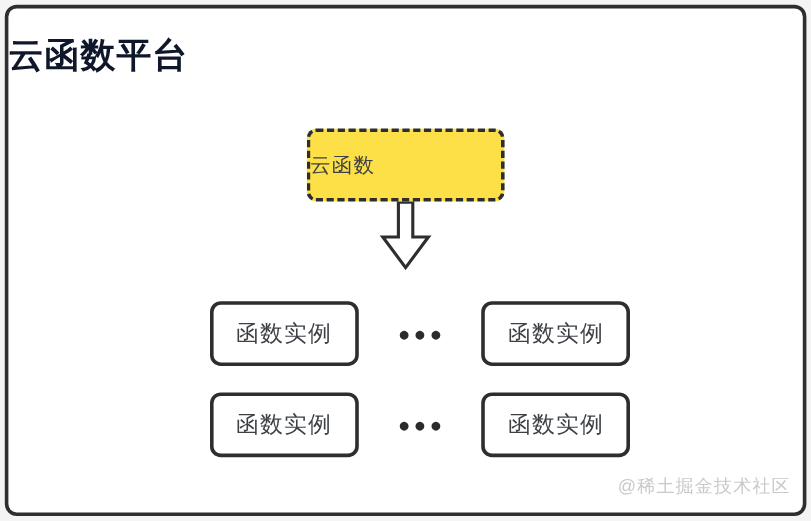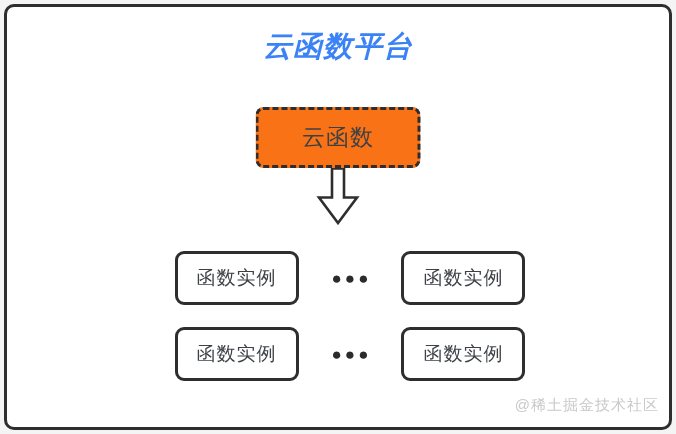--- a/index.html
+++ b/index.html
@@ -21,42 +21,40 @@
     inset: 4px;
     background: #ffffff;
     border: 3px solid #2e2e2e;
     border-radius: 10px;
   }
   .title {
     position: absolute;
     top: 20px;
     left: 0;
     width: 100%;
-    text-align: center;
     font-size: 29px;
     font-weight: 700;
-    color: #3b82f6;
+    color: #0f172a;
     letter-spacing: 1px;
-    font-style: italic;
   }
   .dashed-node {
     position: absolute;
     top: 100px;
     left: 50%;
     transform: translateX(-50%);
     width: 165px;
     height: 61px;
     box-sizing: border-box;
     border: 3px dashed #2e2e2e;
     border-radius: 8px;
-    background: #f97316;
+    background: #fde047;
     display: flex;
     align-items: center;
-    justify-content: center;
-    font-size: 23px;
+    justify-content: flex-start;
+    font-size: 17px;
     color: #3d4146;
     letter-spacing: 1px;
   }
   .arrow {
     position: absolute;
     top: 161px;
     left: calc(50% - 22px);
     width: 44px;
     height: 57px;
   }

